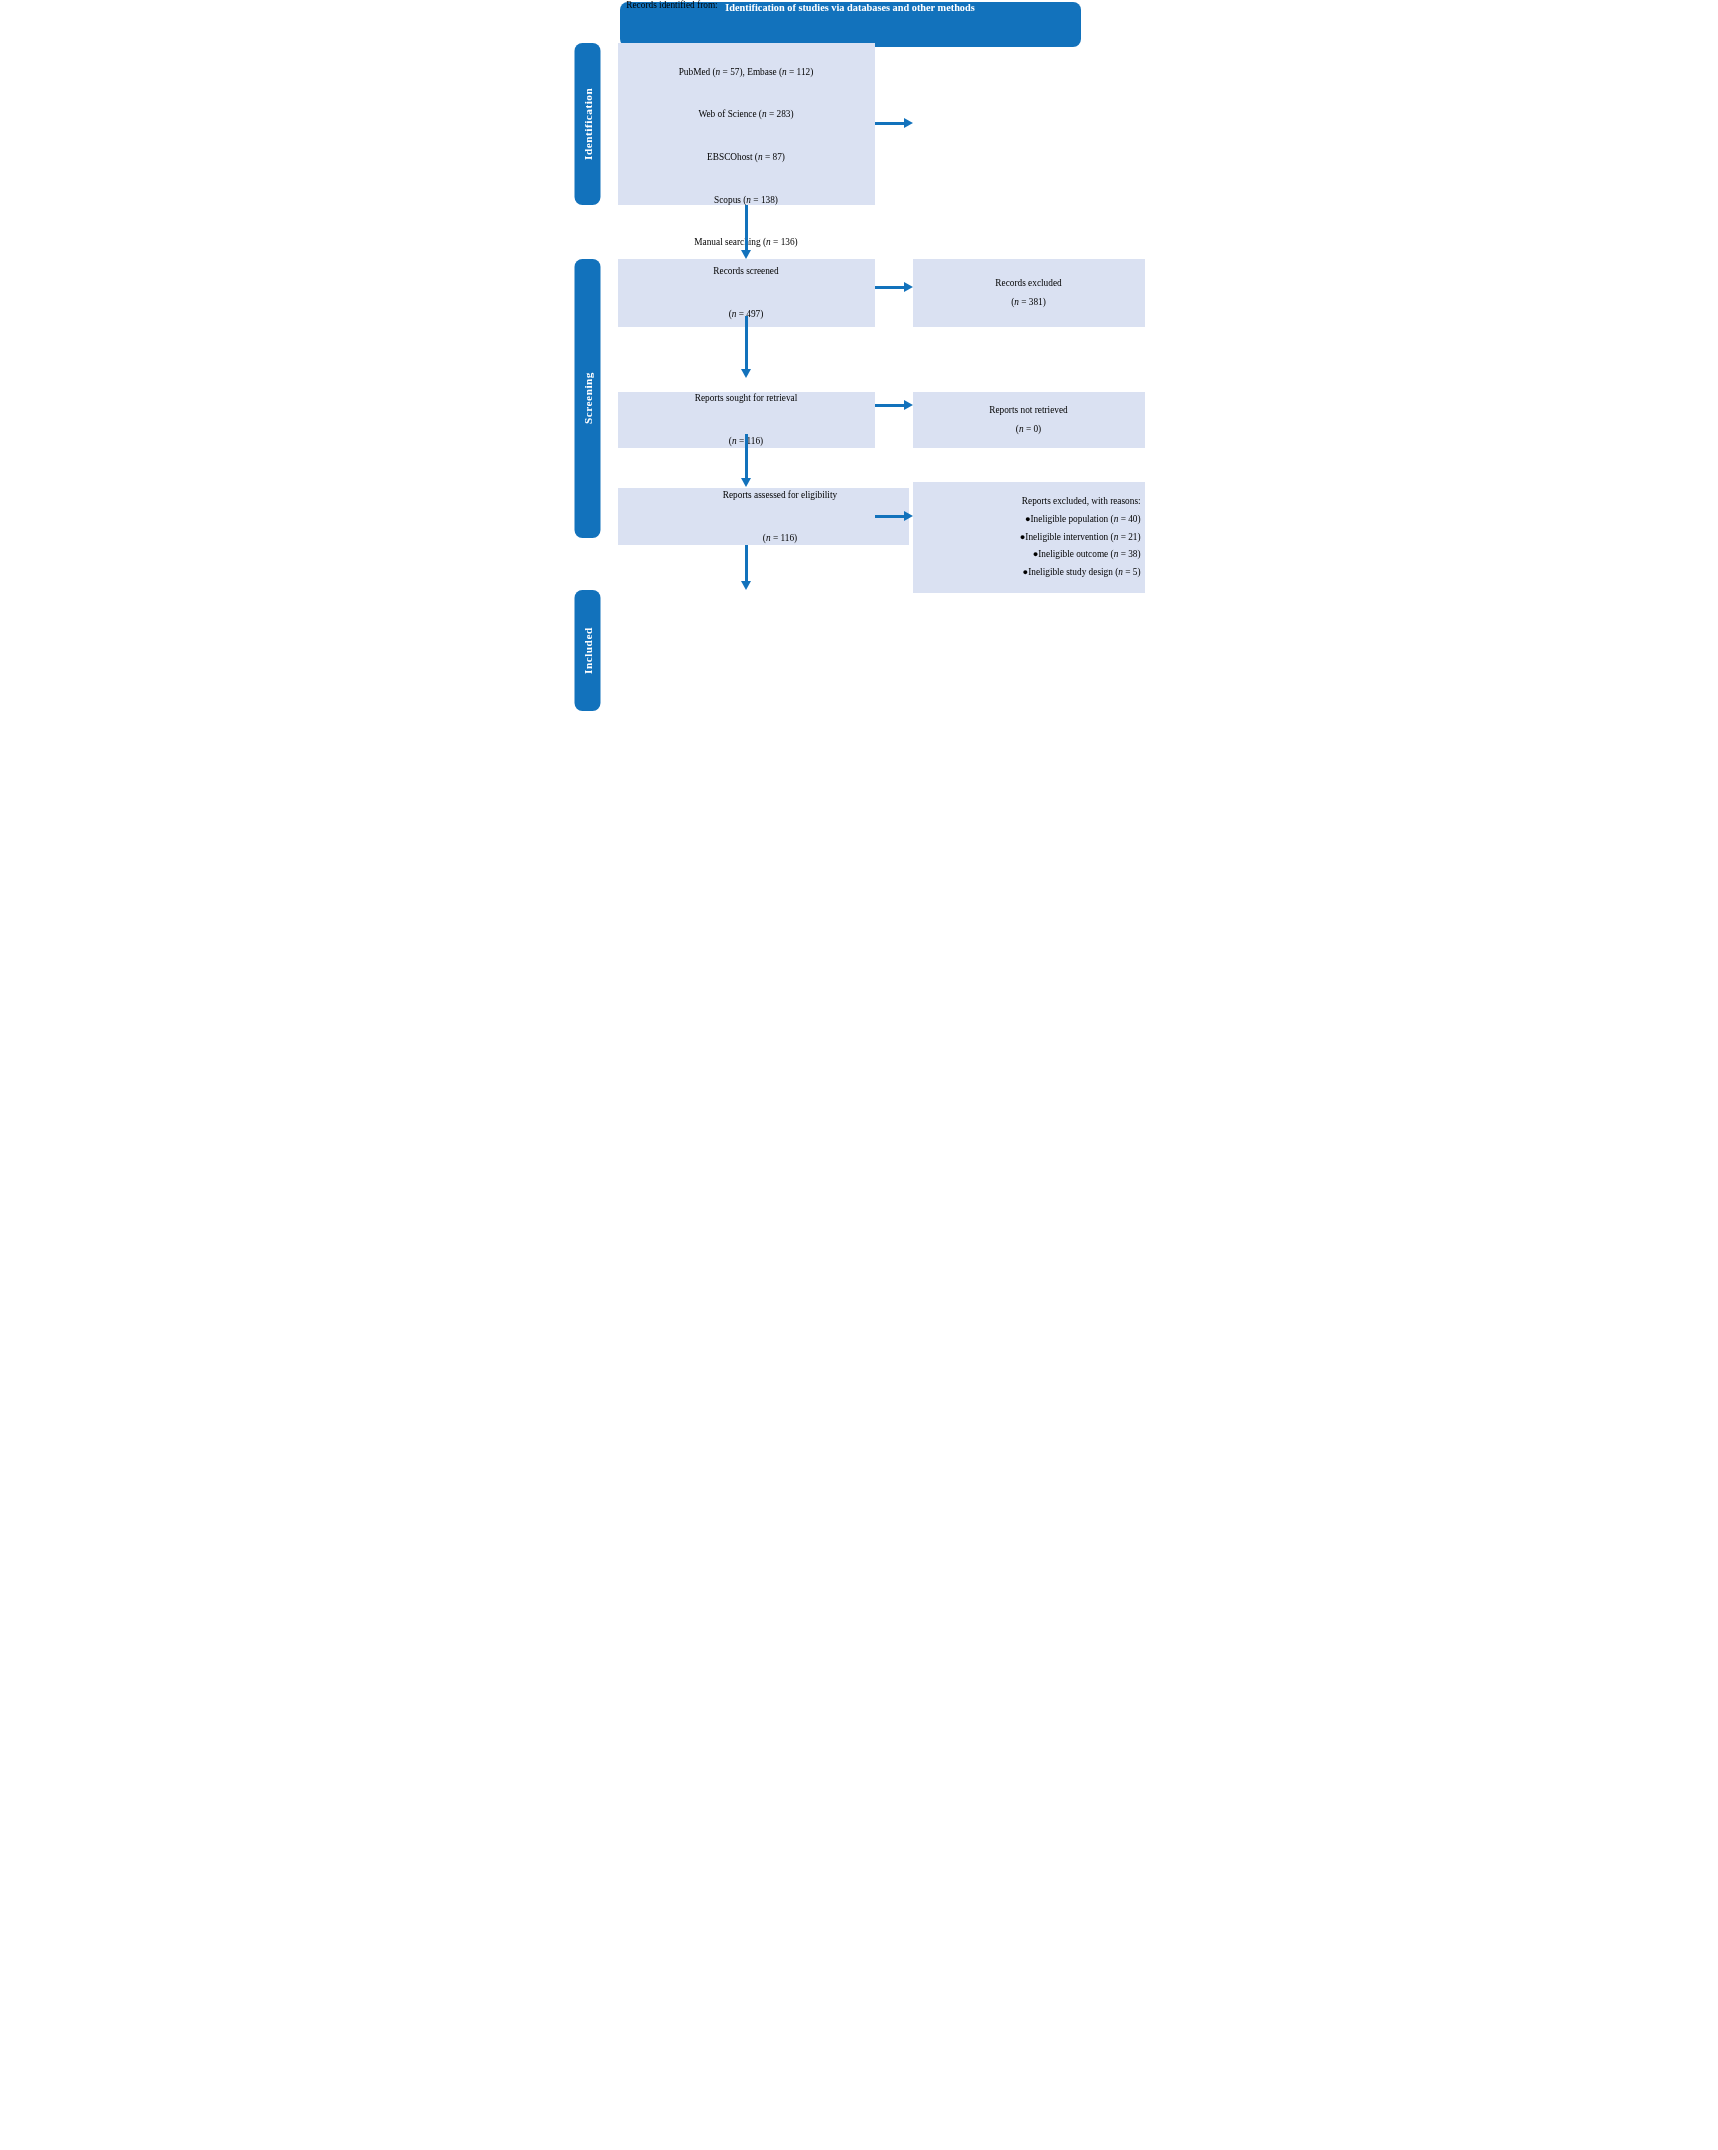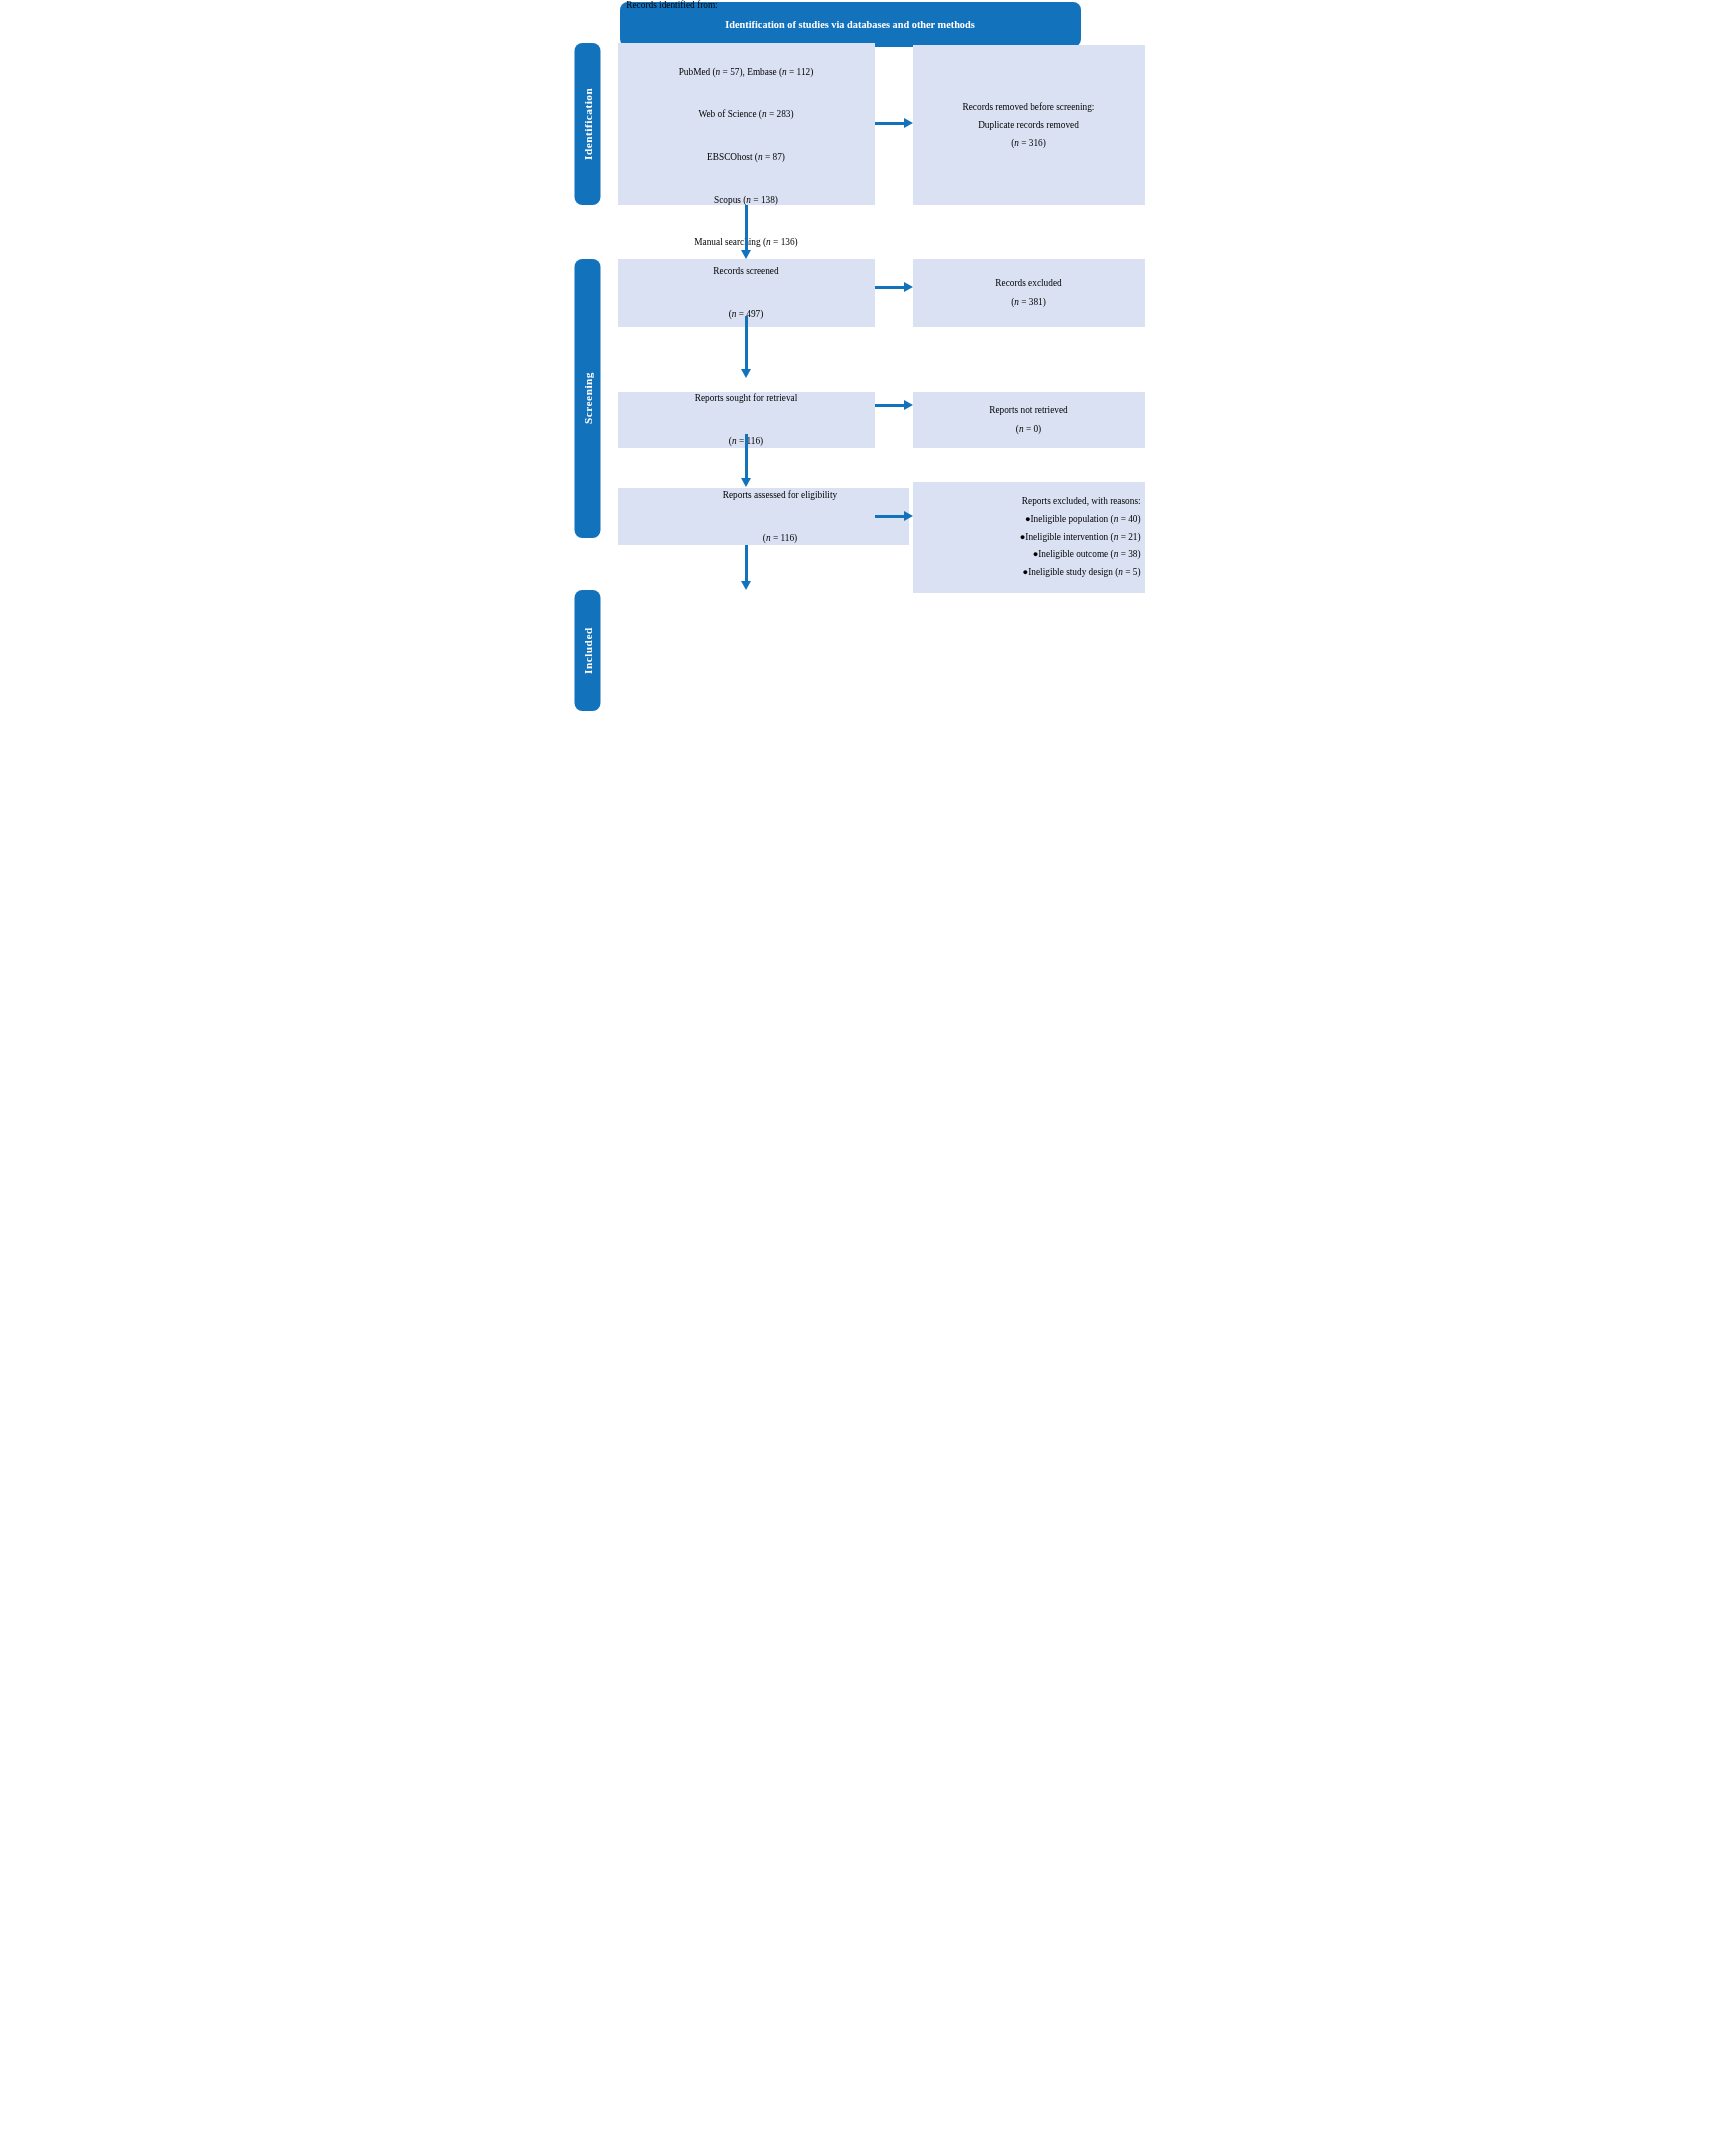--- a/index.html
+++ b/index.html
@@ -13,21 +13,21 @@
     width:573px;height:717px;
     margin:0 auto;
     background:#ffffff;
     font-family:"Liberation Serif","DejaVu Serif",serif;
     color:var(--ink);
     overflow:hidden;
   }
   .banner{
     position:absolute;left:47px;top:1.5px;width:461px;height:45px;
     background:var(--accent);border-radius:7.9px;
-    display:flex;align-items:center;justify-content:center;
+    display:flex;align-items:flex-start;justify-content:center;
     color:#ffffff;font-weight:bold;font-size:10.3px;
   }
   .sidebar{
     position:absolute;left:2px;width:25.5px;
     background:var(--accent);border-radius:7.9px;
     display:flex;align-items:center;justify-content:center;
     color:#ffffff;font-weight:bold;font-size:11.3px;
     writing-mode:vertical-rl;transform:rotate(180deg);
     letter-spacing:0.5px;
   }
@@ -100,25 +100,20 @@
   <div class="box b-col1 b1">
     <div class="title-left">Records identified from:</div>
     <div class="spacer"></div>
     <div>PubMed (<i>n</i> = 57), Embase (<i>n</i> = 112)</div>
     <div>Web of Science (<i>n</i> = 283)</div>
     <div>EBSCOhost (<i>n</i> = 87)</div>
     <div>Scopus (<i>n</i> = 138)</div>
     <div>Manual searching (<i>n</i> = 136)</div>
   </div>
 
-  <div class="box b-col2 b2">
-    <div>Records removed before screening:</div>
-    <div>Duplicate records removed</div>
-    <div>(<i>n</i> = 316)</div>
-  </div>
 
   <div class="box b-col1 b3">
     <div>Records screened</div>
     <div>(<i>n</i> = 497)</div>
   </div>
 
   <div class="box b-col2 b4">
     <div>Records excluded</div>
     <div>(<i>n</i> = 381)</div>
   </div>

